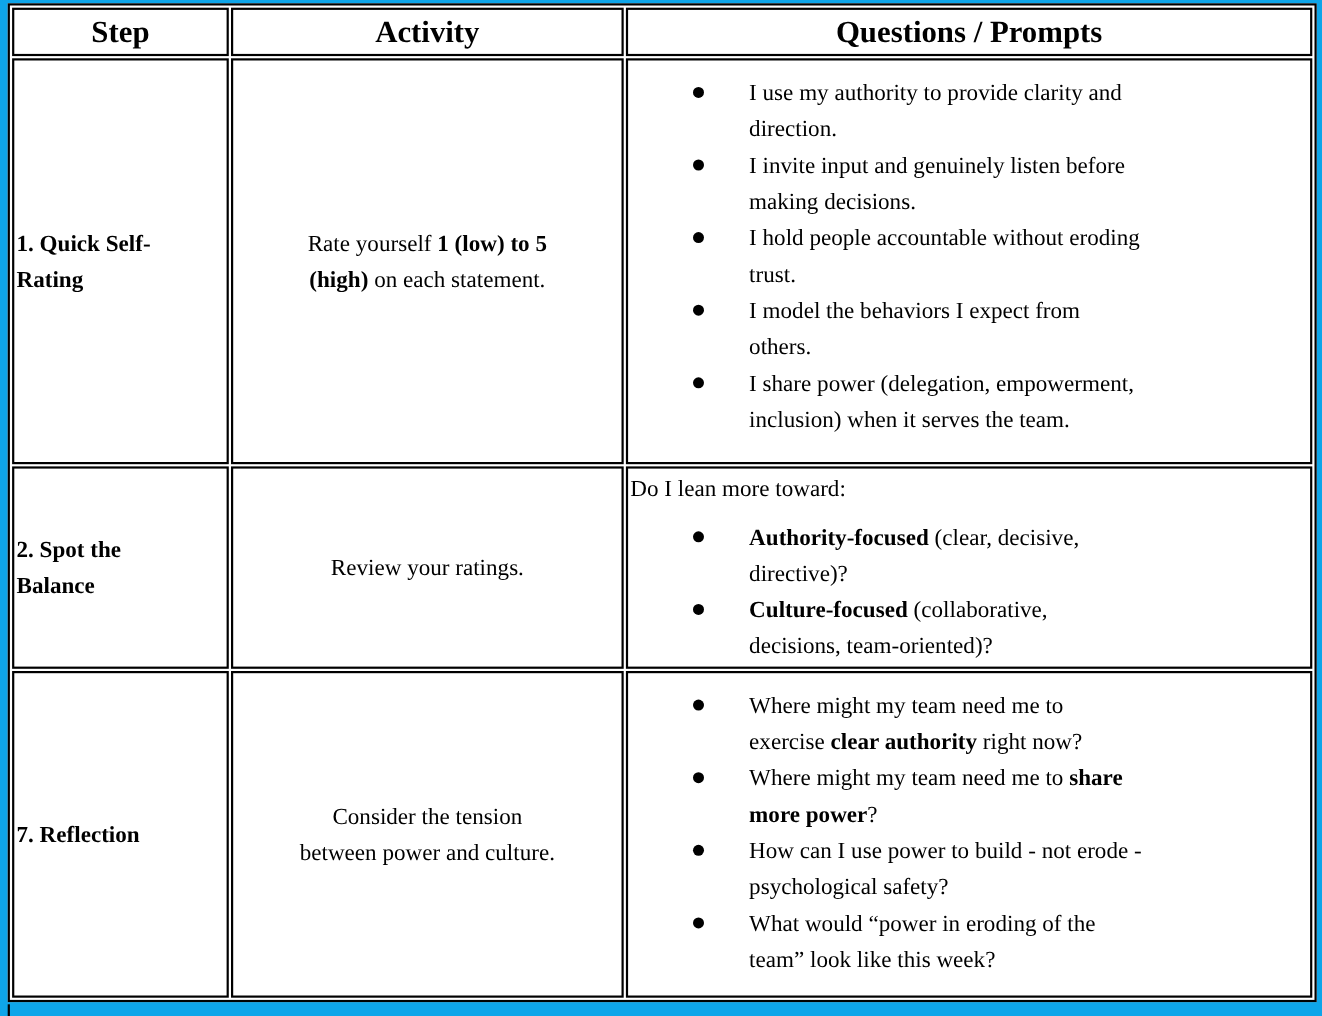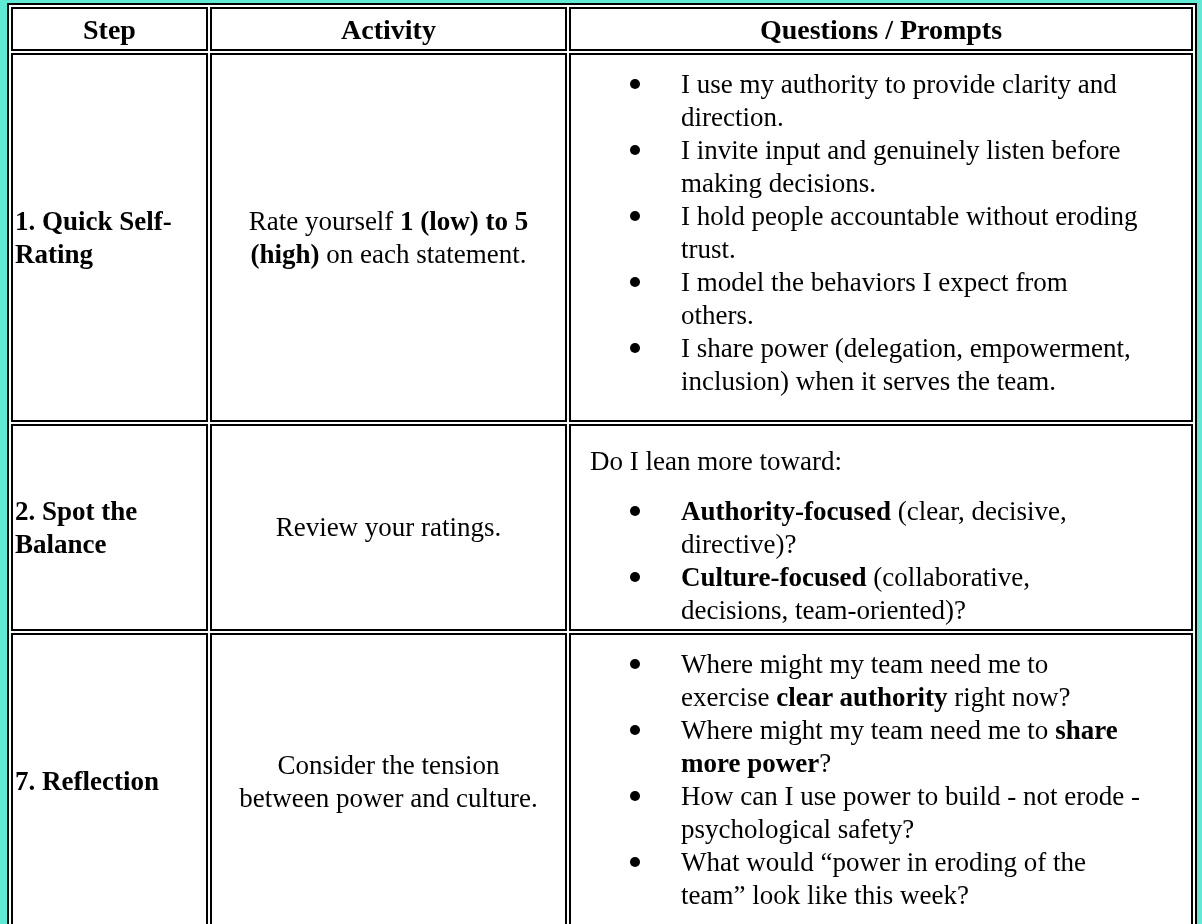--- a/index.html
+++ b/index.html
@@ -1,21 +1,21 @@
 <!DOCTYPE html>
 <html><head>
 <meta charset="utf-8">
 <style>
   html, body { margin: 0; padding: 0; background: #ffffff; }
   .viewport {
     position: relative;
     width: 1202px;
     height: 924px;
     overflow: hidden;
-    background: #5eead4;
+    background: #0ea5e9;
   }
   .doc { margin: 3px 0 0 7px; }
 
   table.worksheet {
     border-collapse: separate;
     border-spacing: 2px;
     border: 2px solid #000000;
     font-family: "Liberation Serif", "DejaVu Serif", serif;
     color: #000000;
     background: #ffffff;
@@ -27,21 +27,21 @@
   }
   th {
     font-size: 28px;
     line-height: 33px;
     font-weight: bold;
     text-align: center;
     vertical-align: middle;
     height: 36px;
   }
   td {
-    font-size: 27px;
+    font-size: 21px;
     line-height: 33px;
     font-family: Liberation Serif, serif;
   }
   .c1 { width: 189px; }
   .c2 { width: 349px; margin-top: 32px; }
   .c3 { width: 616px; }
 
   td.step {
     font-weight: bold;
     vertical-align: middle;
@@ -74,21 +74,21 @@
   }
   span.dot {
     position: absolute;
     left: 57px;
     top: 11px;
     width: 10px;
     height: 10px;
     border-radius: 50%;
     background: #000000;
   }
-  .intro { margin: 17px; }
+  .intro { margin: 0; }
   b { font-weight: bold; }
 
   
   .cut {
     margin-top: 2px;
     height: 40px;
     border-left: 2px solid #000000;
   }
 </style>
 </head>

